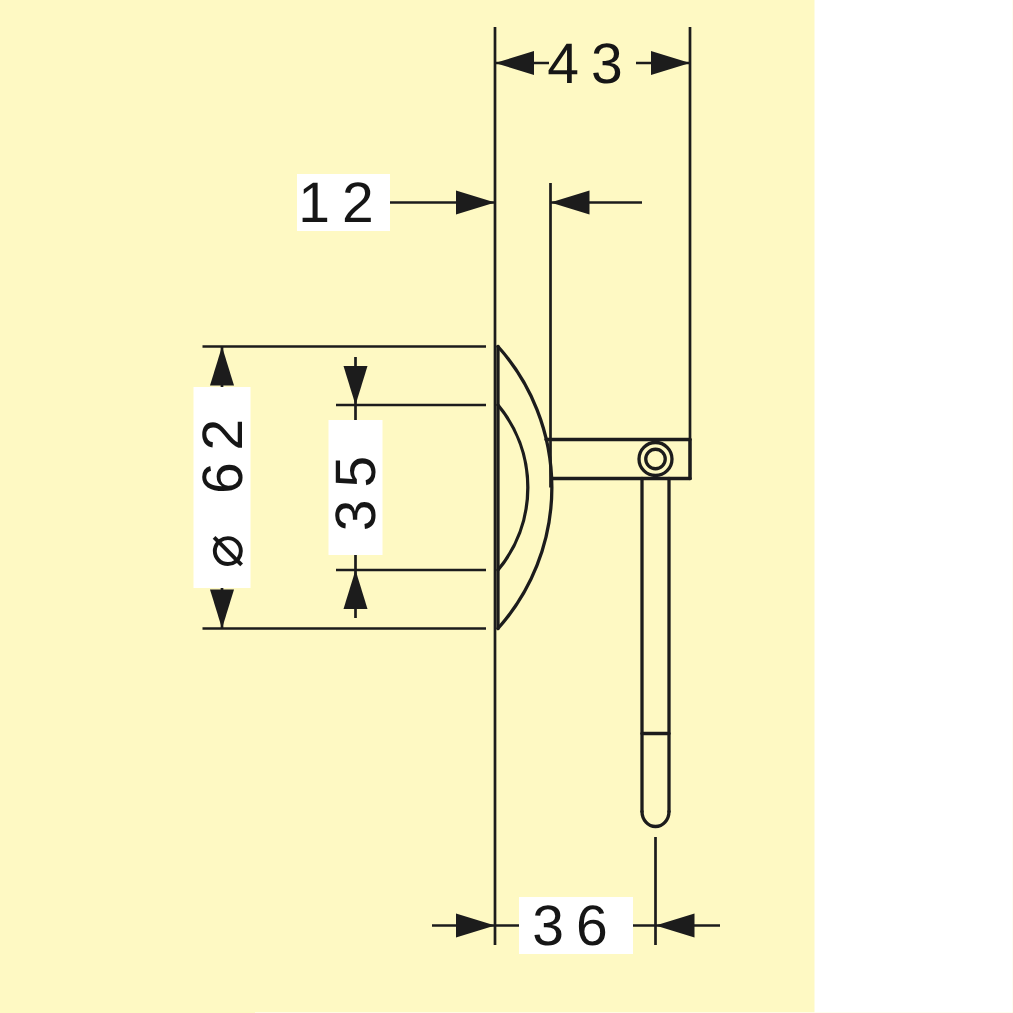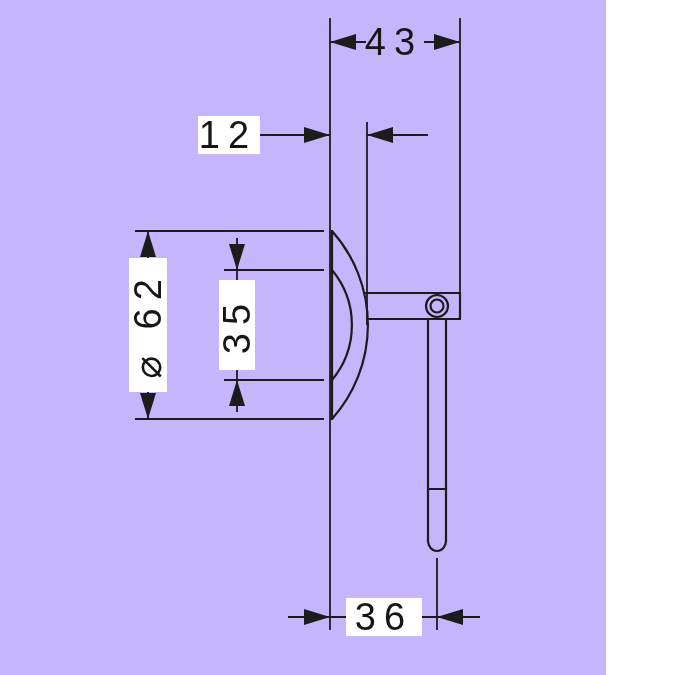--- a/index.html
+++ b/index.html
@@ -1,16 +1,16 @@
 <!DOCTYPE html>
 <html><head>
 <meta charset="utf-8">
 <style>
   html,body{margin:0;padding:0;background:#ffffff;}
-  .stage{width:606px;height:675px;background:#c4b5fd;position:relative;overflow:hidden;}
+  .stage{width:543px;height:675px;background:#fef9c3;position:relative;overflow:hidden;}
   svg{display:block;}
   .obj{stroke:#1c1c1c;stroke-width:2.2;fill:none;stroke-linecap:round;stroke-linejoin:round;}
   .dim{stroke:#1c1c1c;stroke-width:1.8;fill:none;}
   .arrow{fill:#1c1c1c;stroke:none;}
   .mask{fill:#ffffff;stroke:none;}
   .dimtext{
     font-family:"Liberation Sans","DejaVu Sans",sans-serif;
     font-size:38px;
     font-weight:400;
     letter-spacing:8px;

